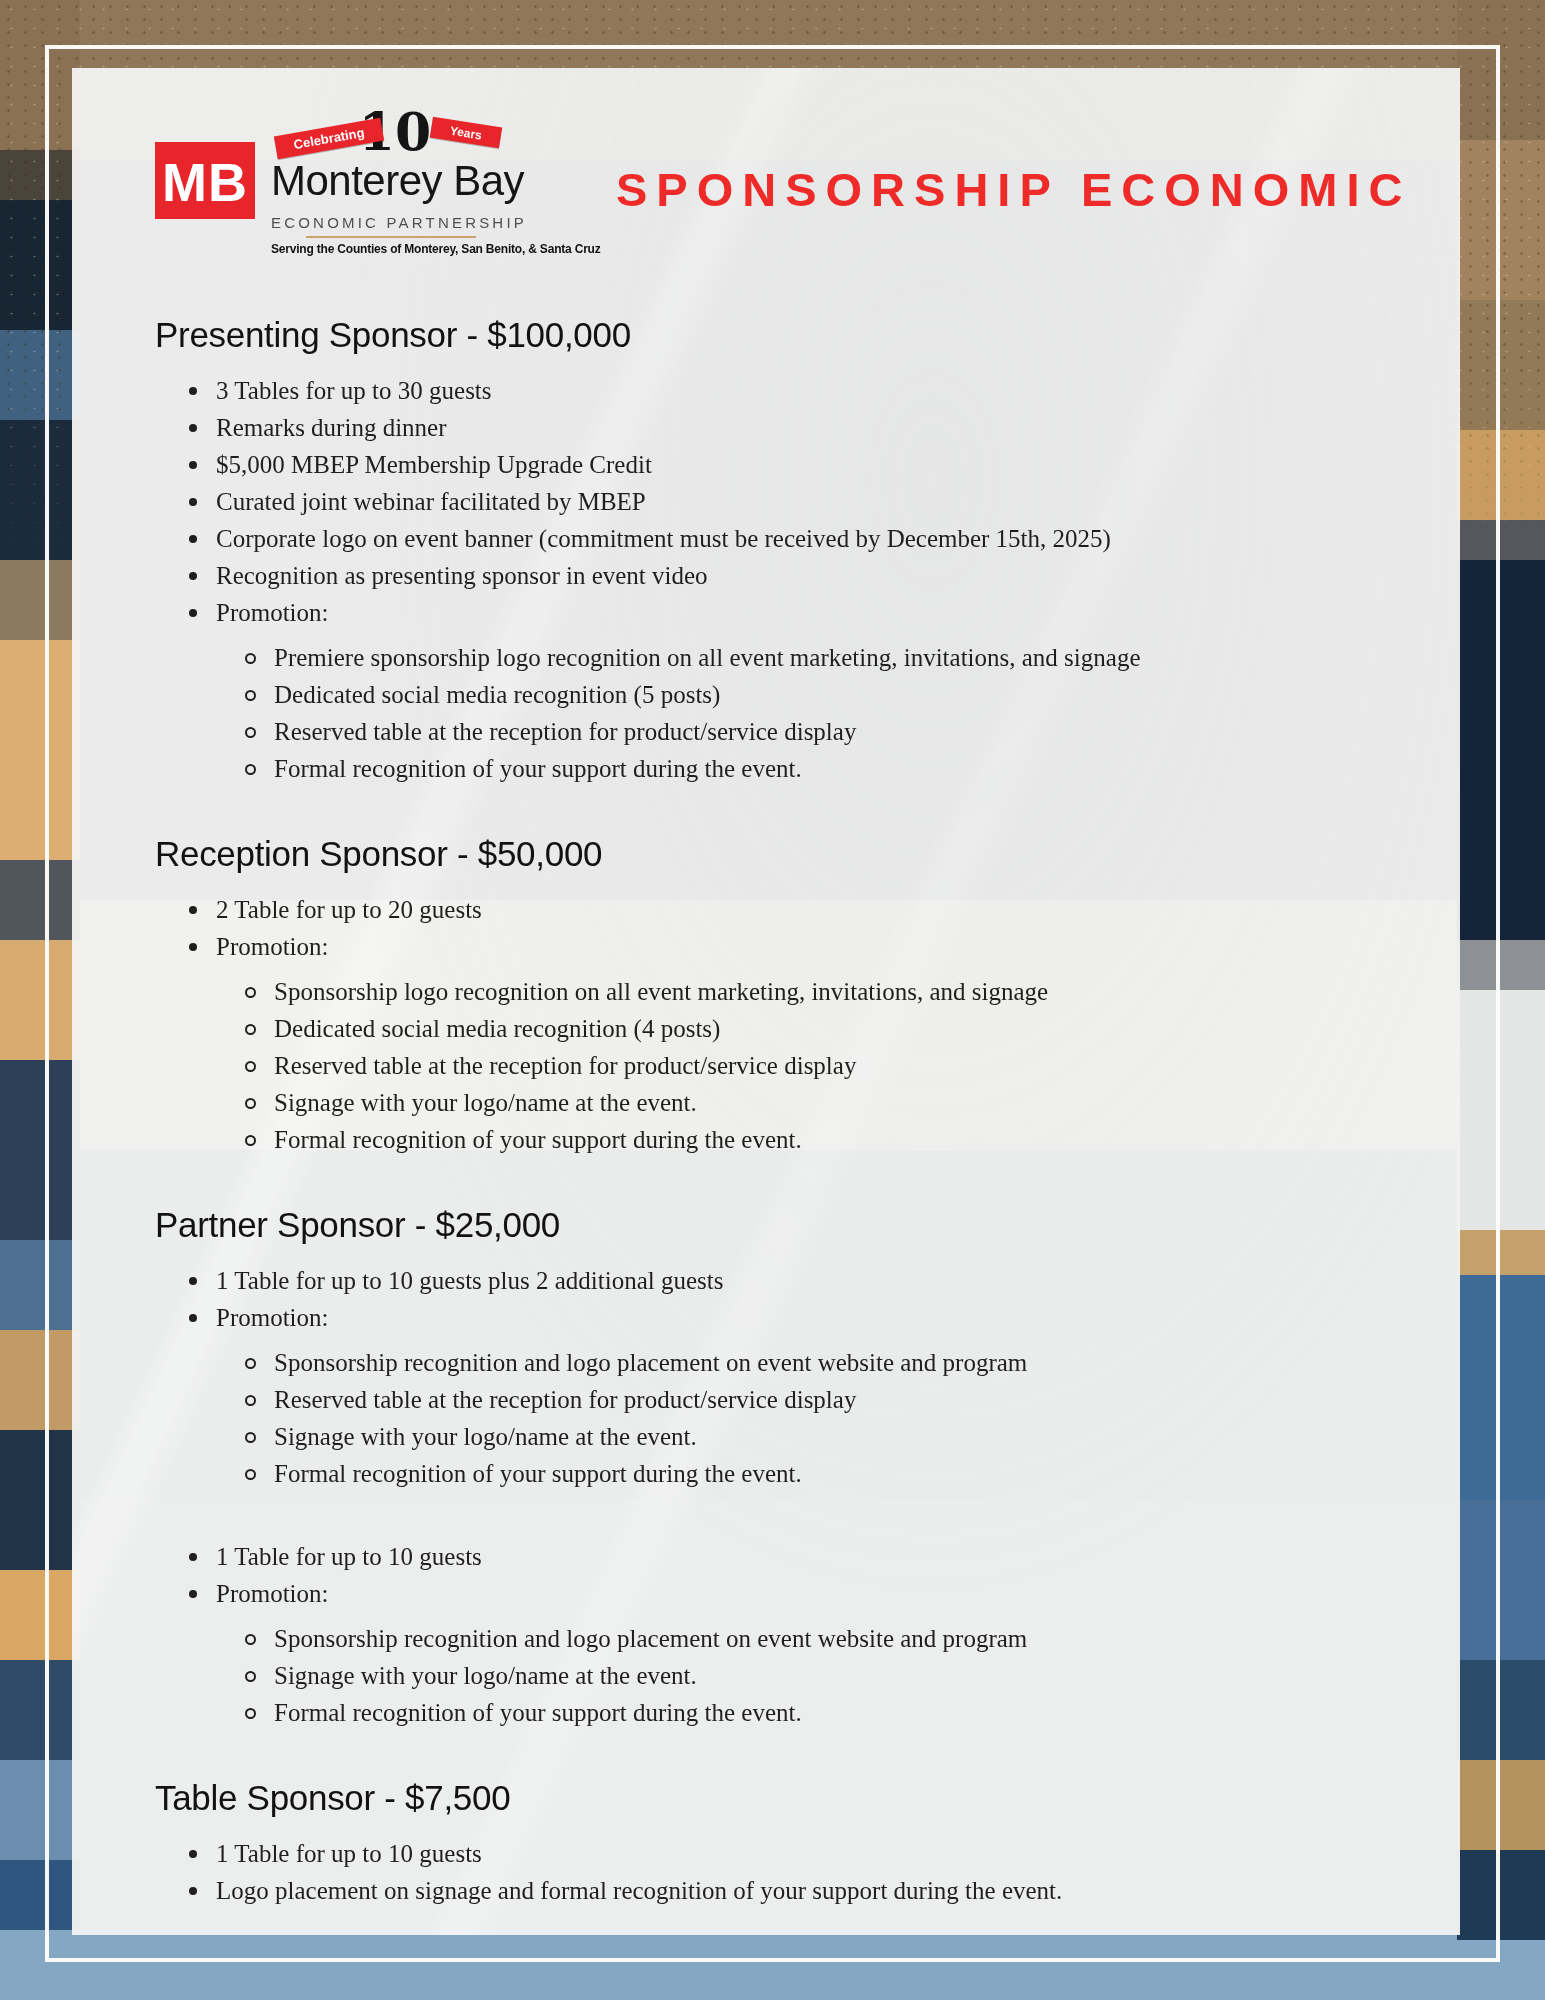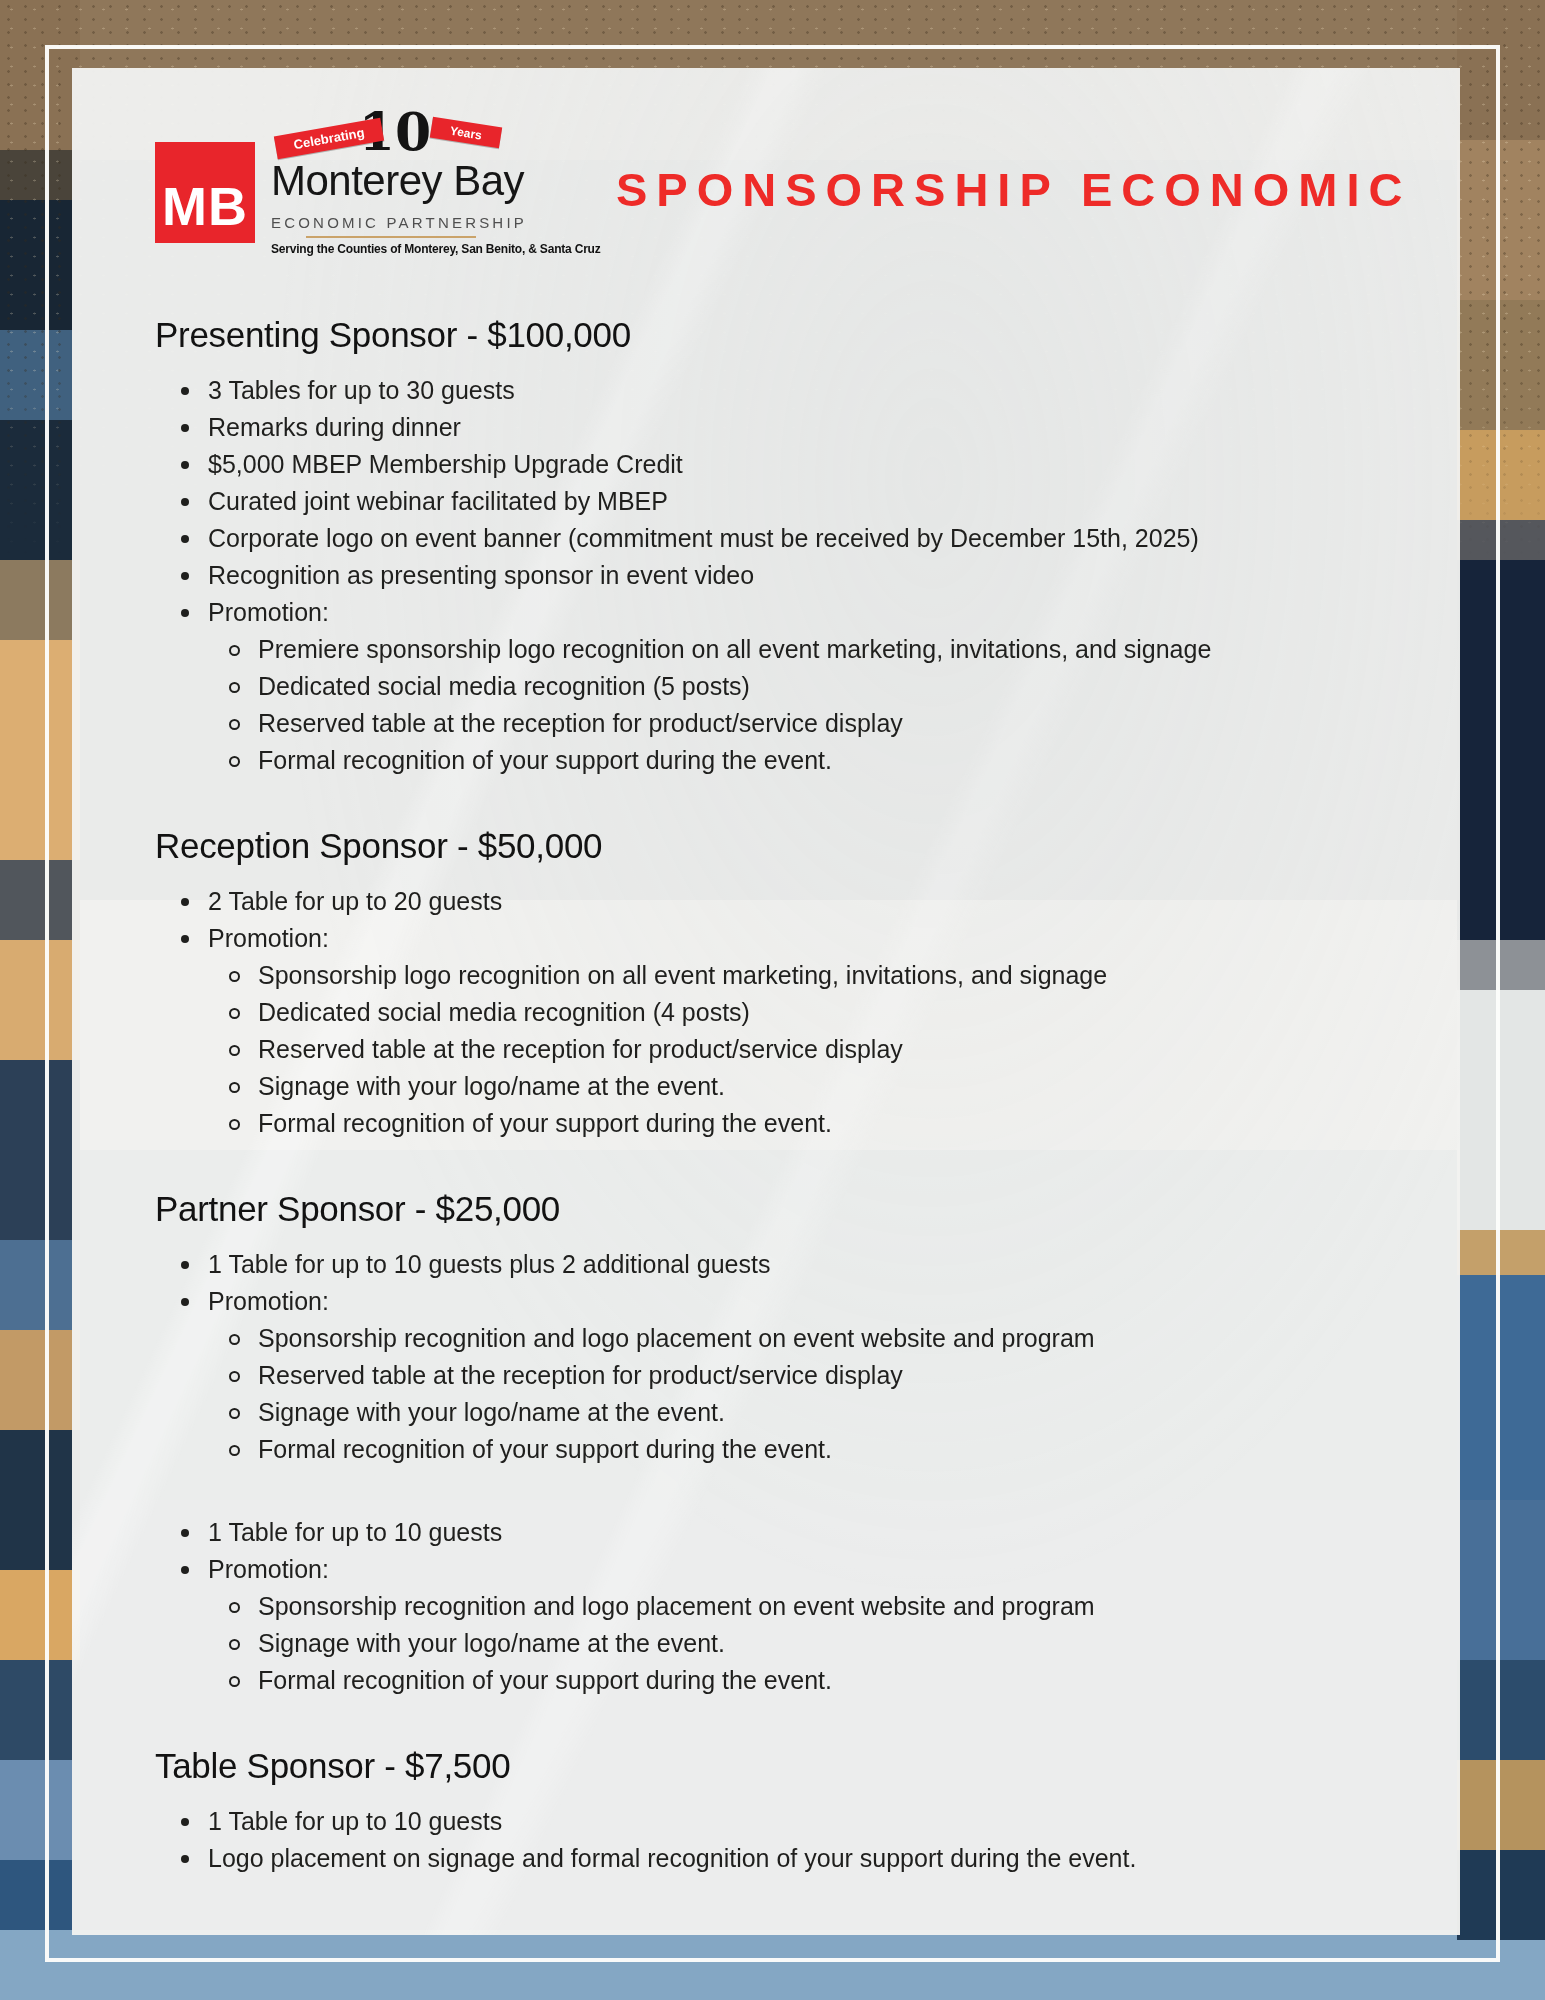--- a/index.html
+++ b/index.html
@@ -60,21 +60,21 @@
     content:"";position:absolute;inset:0;pointer-events:none;opacity:.5;
     background-image:
       radial-gradient(ellipse at 62% 22%, rgba(203,208,208,.30), transparent 55%),
       linear-gradient(115deg, transparent 0 30%, rgba(255,255,255,.55) 31% 32.2%,
         transparent 33.5% 54%, rgba(255,255,255,.45) 55% 56%, transparent 57.5%);
   }
   
   .header{display:flex;align-items:flex-start;position:relative;height:148px;}
   .logo-row{display:flex;}
   .mb-square{
-    width:100px;height:101px;background:#e8252b;margin-top:32px;
+    width:100px;height:77px;background:#e8252b;margin-top:32px;
     display:flex;align-items:flex-end;justify-content:center;
     color:#fff;font-size:54px;font-weight:700;letter-spacing:1px;
     padding-bottom:10px;box-sizing:border-box;line-height:1;
   }
   .logo-text{margin-left:16px;width:345px;}
   .ribbon{position:relative;height:50px;width:240px;margin-left:4px;}
   .ribbon-ten{
     position:absolute;left:50%;top:-4px;transform:translateX(-50%);
     font-family:"DejaVu Serif",serif;font-weight:700;font-size:52px;
     line-height:1;color:#141414;z-index:1;
@@ -95,21 +95,21 @@
     color:#ee2b28;font-size:47px;font-weight:700;letter-spacing:9px;
   }
   
   .sections{position:relative;}
   section{margin-top:46px;}
   section:first-child{margin-top:56px;}
   h2{
     margin:0 0 16px 0;font-size:35px;font-weight:400;color:#121212;
     letter-spacing:-.3px;line-height:1.2;
   }
-  ul{margin:0;padding:0;list-style:none;}
+  ul{margin:8px;padding:0;list-style:none;font-family:Liberation Serif, serif;}
   li{font-size:25px;color:#1f1f1d;line-height:37px;}
   li.b1{position:relative;padding-left:53px;}
   li.b1::before{
     content:"";position:absolute;left:26px;top:15px;width:8px;height:8px;
     border-radius:50%;background:#1f1f1d;
   }
   li.b2{position:relative;padding-left:50px;}
   li.b2::before{
     content:"";position:absolute;left:21px;top:14px;width:7px;height:7px;
     border-radius:50%;border:2px solid #1f1f1d;background:transparent;

